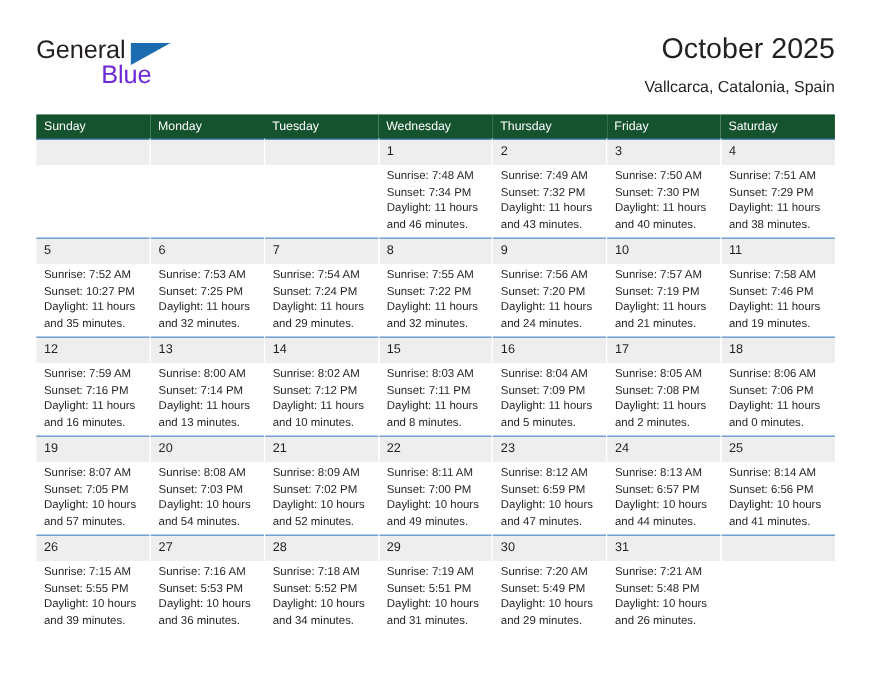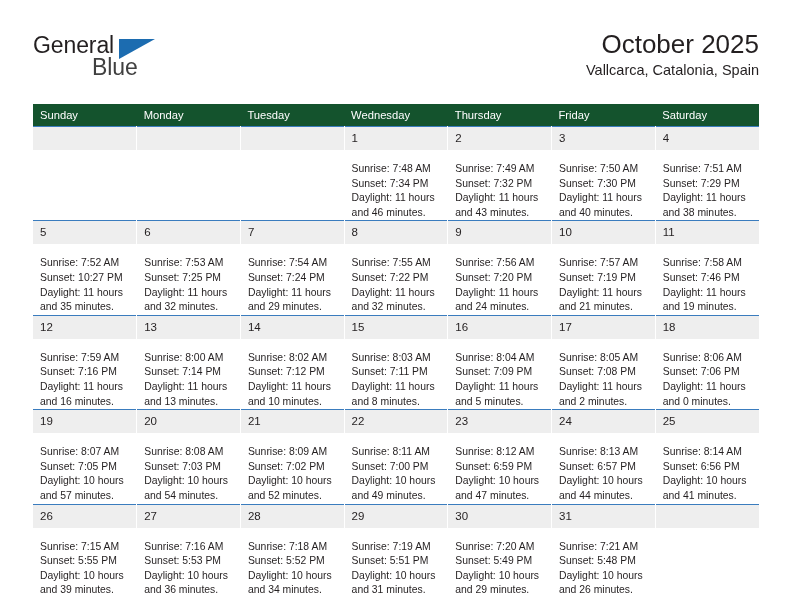--- a/index.html
+++ b/index.html
@@ -42,21 +42,21 @@
     color: #231f20;
     letter-spacing: -0.1px;
     line-height: 26px;
     font-weight: 400;
   }
   .brand-blue {
     position: absolute;
     left: 59px;
     top: 22px;
     font-size: 23px;
-    color: #404040;
+    color: #6d28d9;
     letter-spacing: -0.1px;
     line-height: 26px;
     font-weight: 400;
   }
   .brand-flag {
     position: absolute;
     left: 86px;
     top: 7px;
     width: 0;
     height: 0;
@@ -75,21 +75,21 @@
     color: #231f20;
     font-weight: 400;
     line-height: 32px;
     white-space: nowrap;
   }
   .cal-subtitle {
     font-size: 14.5px;
     color: #231f20;
     font-weight: 400;
     line-height: 20px;
-    margin-top: 0;
+    margin-top: 10px;
     white-space: nowrap;
   }
 
   
   .cal-table {
     position: absolute;
     left: 33px;
     top: 104px;
     width: 726px;
     border-collapse: collapse;
@@ -120,21 +120,21 @@
     display: block;
     background: #eeeeee;
     color: #231f20;
     font-size: 11.5px;
     line-height: 14px;
     padding: 4px 0 5px 7px;
     height: 23px;
   }
   td.empty .daynum { background: #eeeeee; }
   .daylines {
-    padding: 12px 6px 0 7px;
+    padding: 4px 6px 0 7px;
   }
   .daylines div {
     font-size: 10.4px;
     line-height: 14.6px;
     color: #231f20;
     white-space: nowrap;
   }
 </style>
 </head>
 <body>

